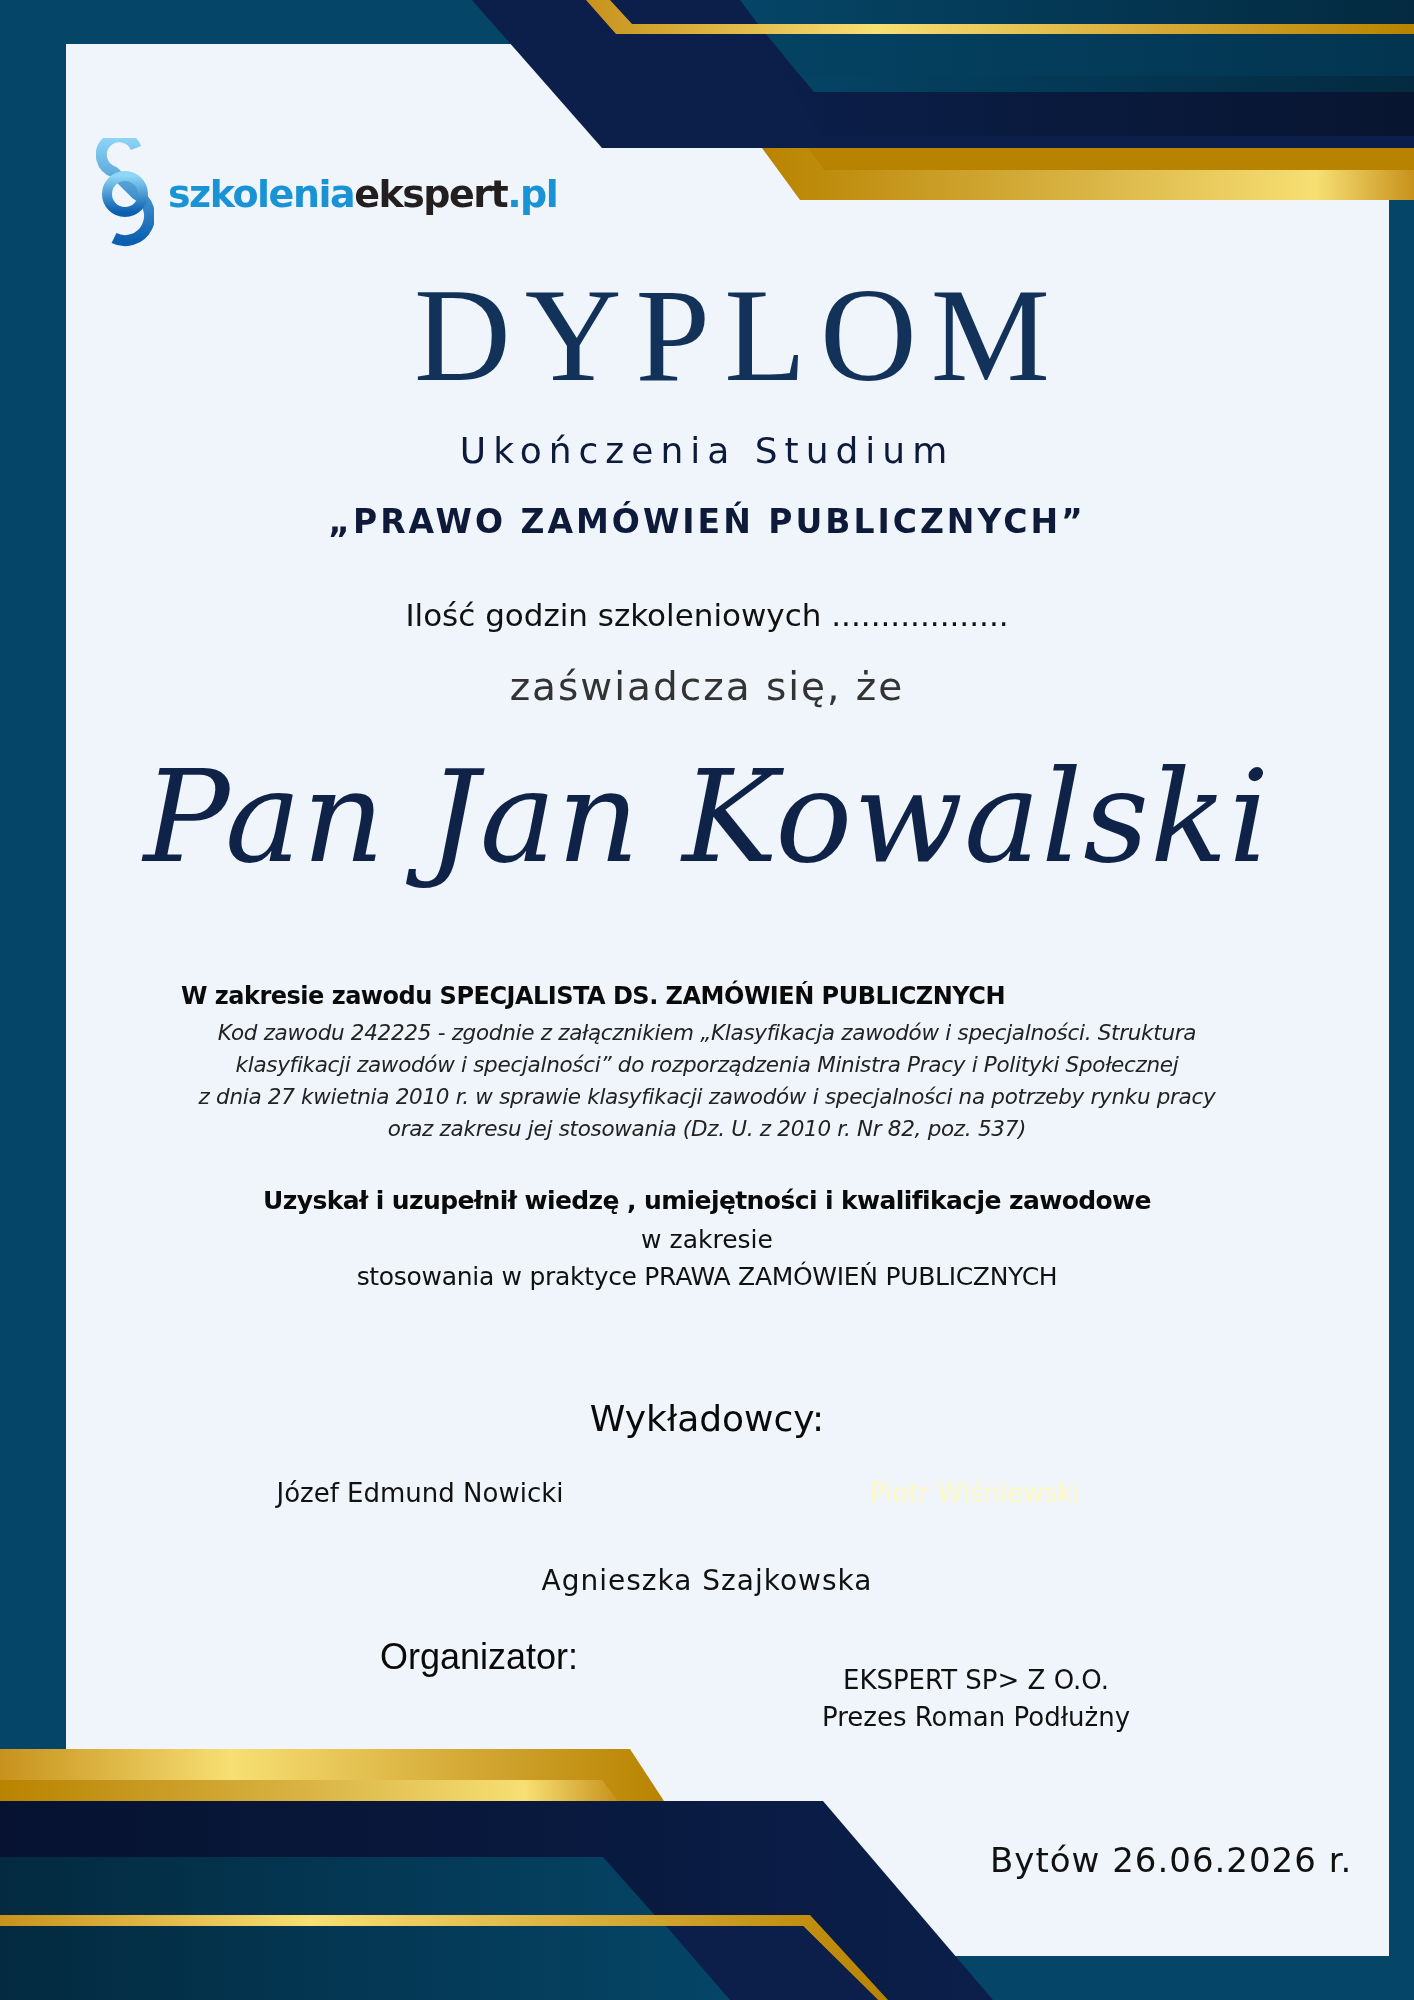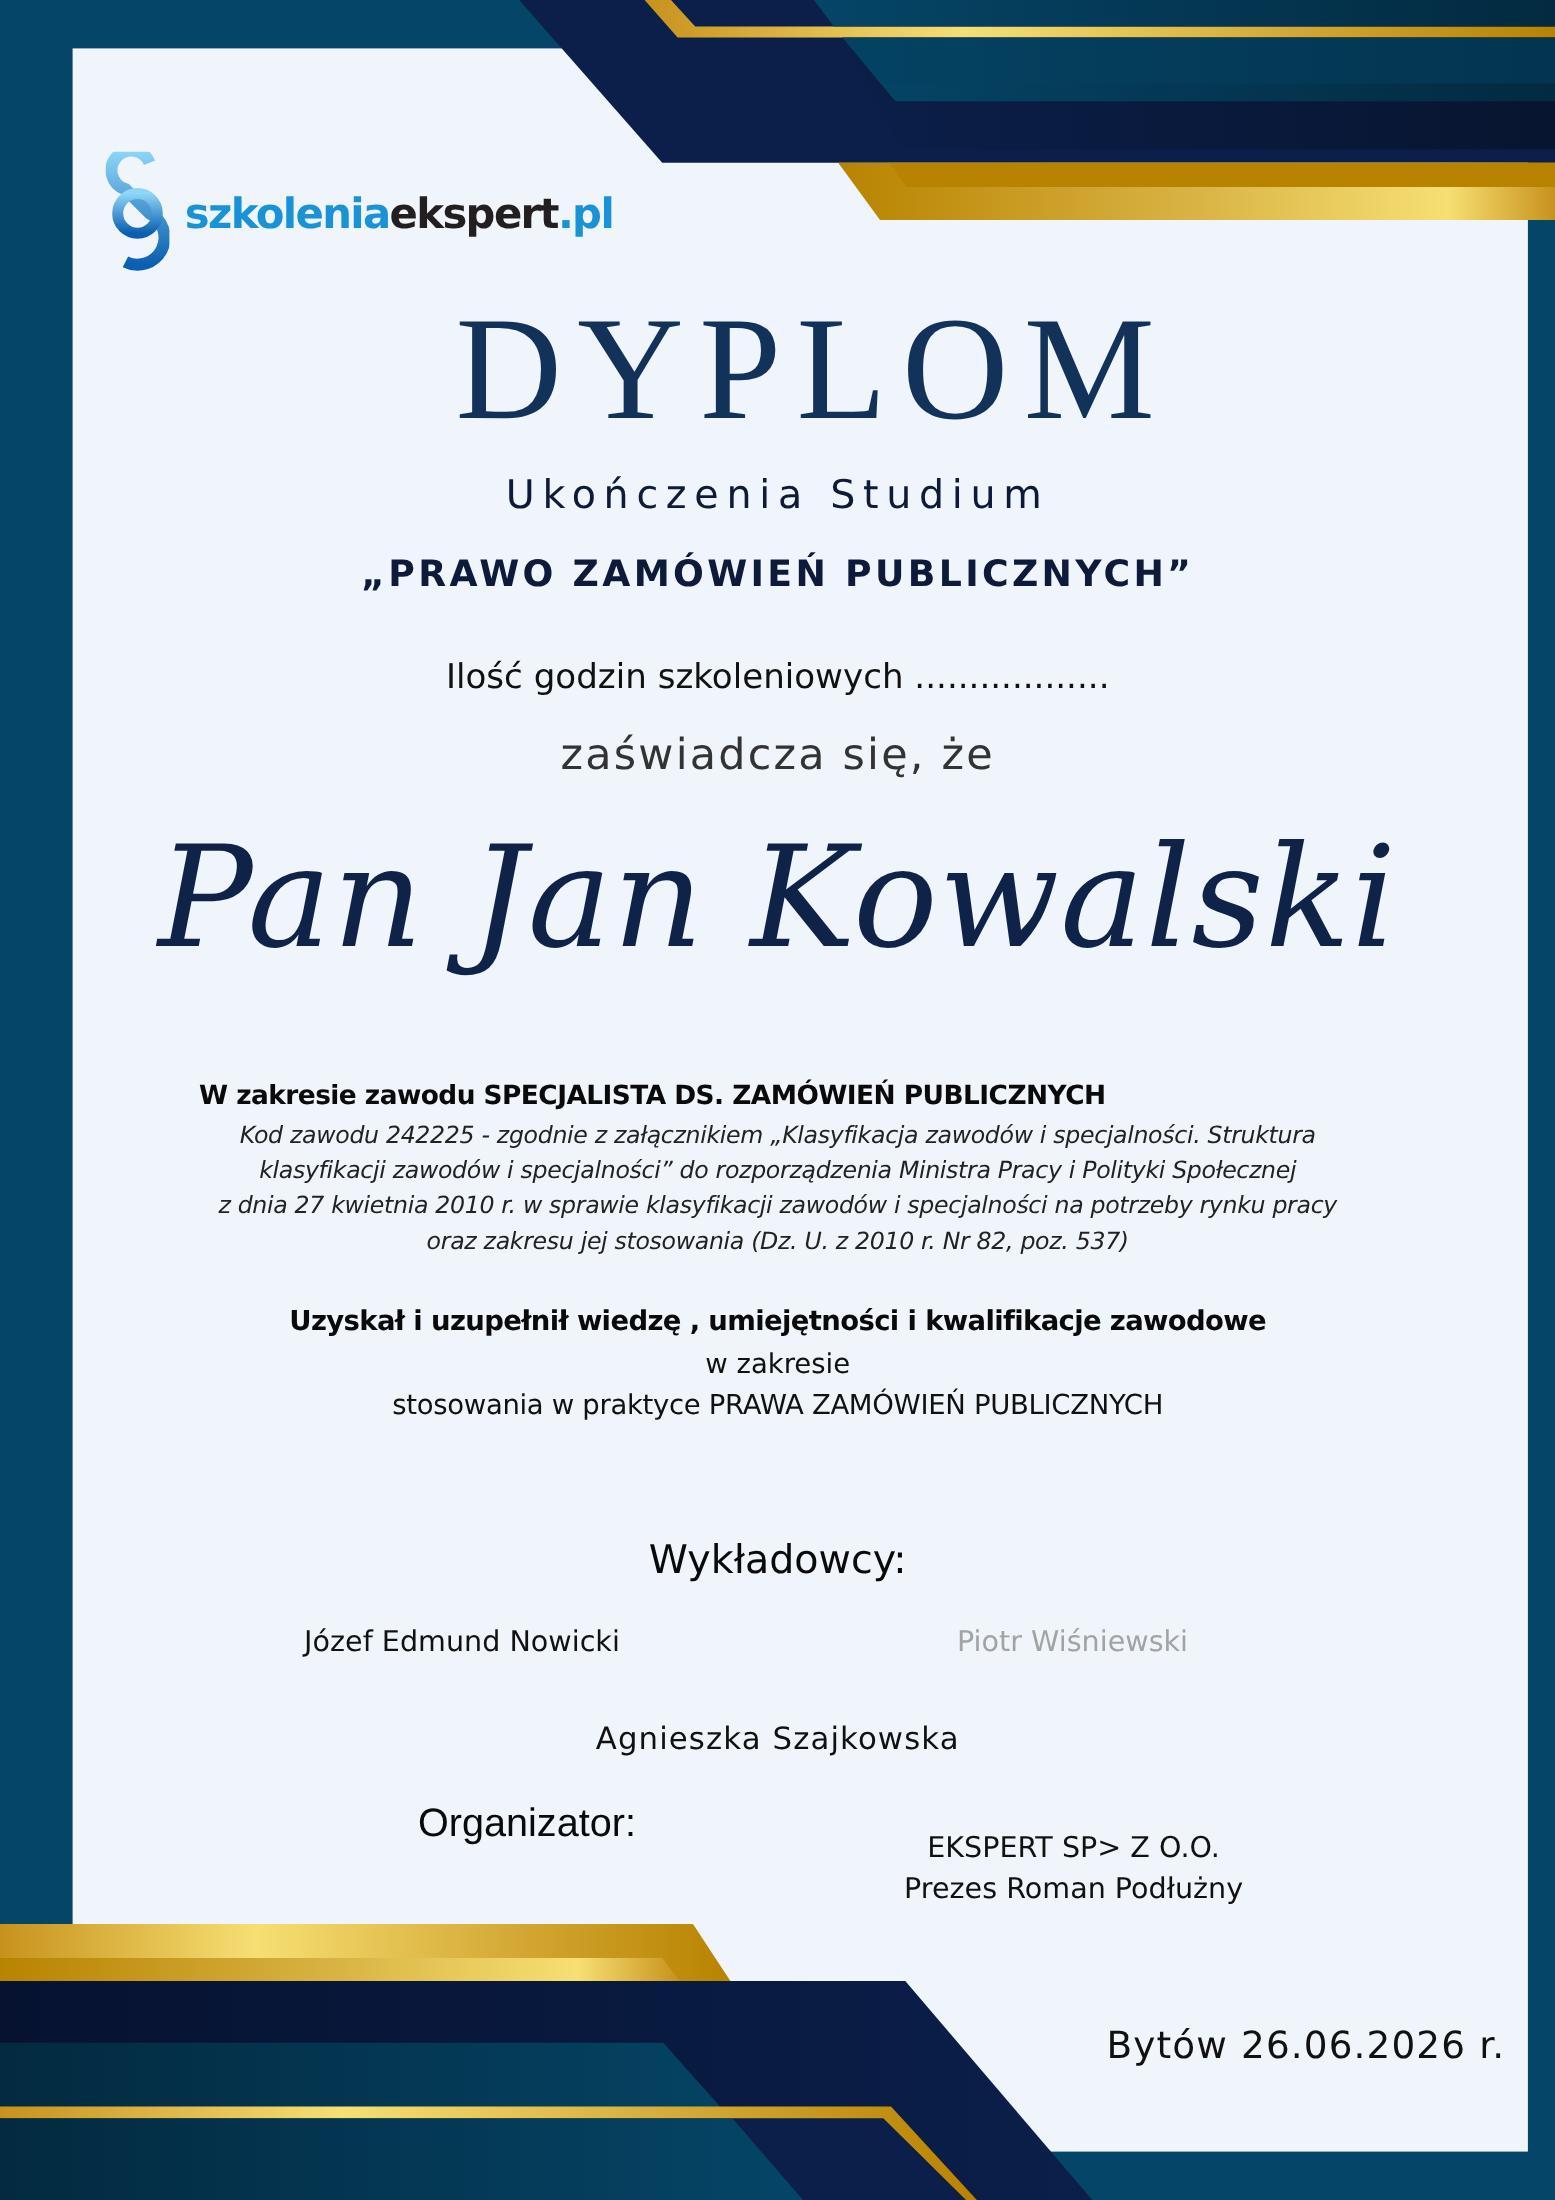--- a/index.html
+++ b/index.html
@@ -22,25 +22,25 @@
   .name { left: 0; width: 1414px; top: 742px; font-family: "DejaVu Serif", serif; font-style: italic; font-size: 128px; color: #0f2248; letter-spacing: 1px; }
 
   .prof { left: 0; width: 1186px; top: 982px; font-family: "DejaVu Sans", sans-serif; font-weight: bold; font-size: 24px; color: #0a0a0a; letter-spacing: -0.5px; }
   .legal { left: 140px; width: 1134px; top: 1017px; font-family: "DejaVu Sans", sans-serif; font-style: italic; font-size: 21.5px; line-height: 32px; color: #222; letter-spacing: -0.3px; }
   .gained { left: 0; width: 1414px; top: 1186px; font-family: "DejaVu Sans", sans-serif; font-weight: bold; font-size: 25px; color: #0a0a0a; letter-spacing: -0.6px; }
   .scope1 { left: 0; width: 1414px; top: 1225px; font-family: "DejaVu Sans", sans-serif; font-size: 25px; color: #111; }
   .scope2 { left: 0; width: 1414px; top: 1262px; font-family: "DejaVu Sans", sans-serif; font-size: 25px; color: #111; letter-spacing: -0.3px; }
 
   .lect-label { left: 0; width: 1414px; top: 1366px; font-family: "DejaVu Sans", sans-serif; font-size: 36px; color: #0a0a0a; margin-top: 32px; }
   .lect1 { left: 220px; width: 400px; top: 1478px; font-family: "DejaVu Sans", sans-serif; font-size: 26px; color: #111; }
-  .lect2 { left: 800px; width: 350px; top: 1478px; font-family: "DejaVu Sans", sans-serif; font-size: 26px; color: #a3a3a3; }
+  .lect2 { left: 800px; width: 350px; top: 1478px; font-family: "DejaVu Sans", sans-serif; font-size: 26px; color: #fef9c3; }
   .lect3 { left: 0; width: 1414px; top: 1564px; font-family: "DejaVu Sans", sans-serif; font-size: 28px; color: #111; letter-spacing: 1px; }
   .org-label { left: 380px; top: 1604px; font-family: Liberation Sans, sans-serif; font-size: 36px; color: #0a0a0a; margin-top: 32px; }
   .org-name { left: 776px; width: 400px; top: 1662px; font-family: "DejaVu Sans", sans-serif; font-size: 26px; line-height: 37px; color: #111; }
-  .place-date { left: 990px; top: 1840px; font-family: "DejaVu Sans", sans-serif; font-size: 34px; color: #111; letter-spacing: 1px; margin-left: 16px; }
+  .place-date { left: 990px; top: 1840px; font-family: "DejaVu Sans", sans-serif; font-size: 34px; color: #111; letter-spacing: 1px; }
 </style>
 </head>
 <body>
 
 <div class="card"></div>
 
 <svg class="deco" viewBox="0 0 1414 2000" xmlns="http://www.w3.org/2000/svg">
   <defs>
     <linearGradient id="gold" x1="0" x2="1" y1="0" y2="0">
       <stop offset="0" stop-color="#c7921c"></stop>

